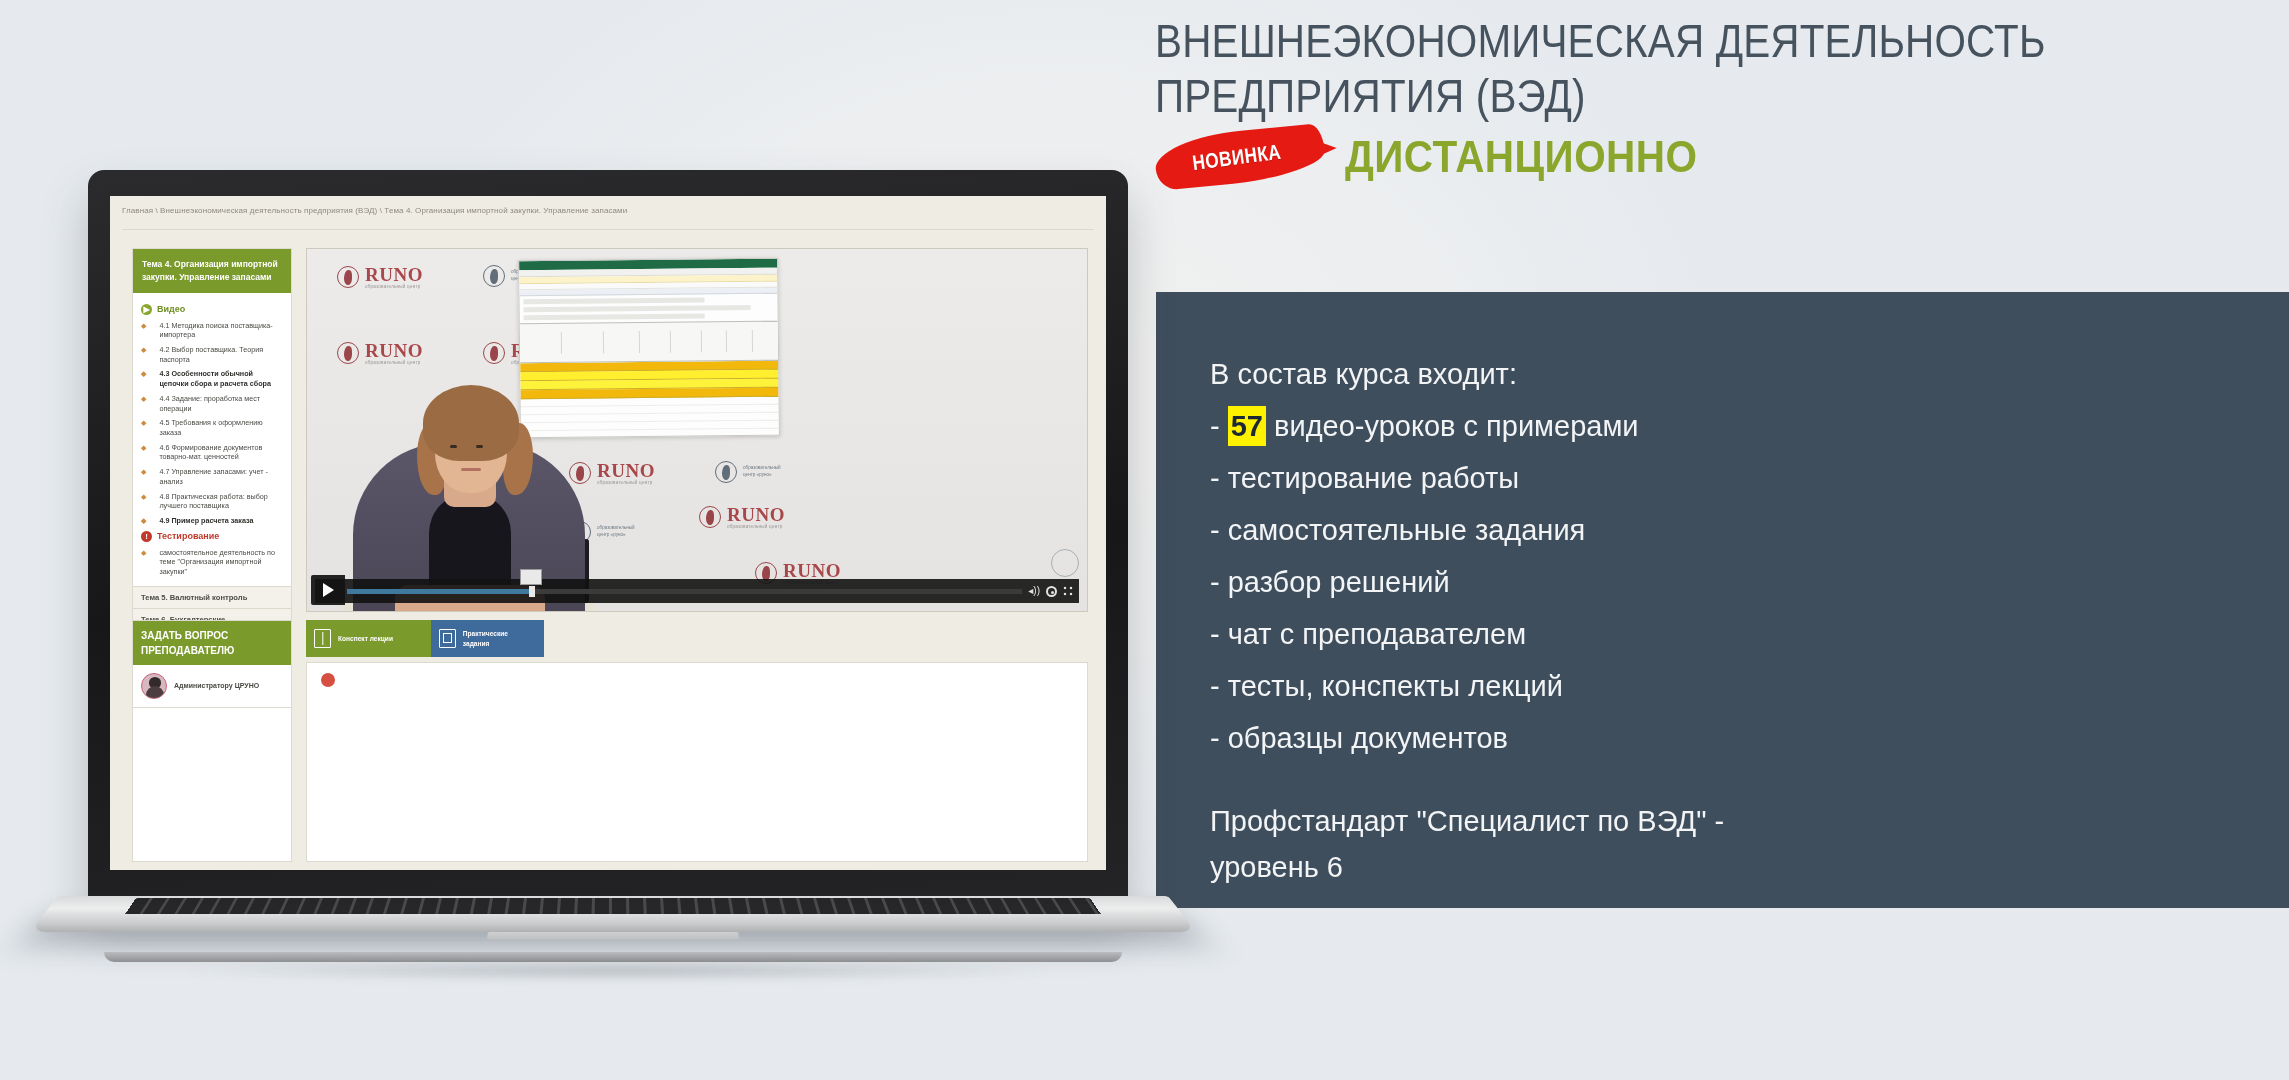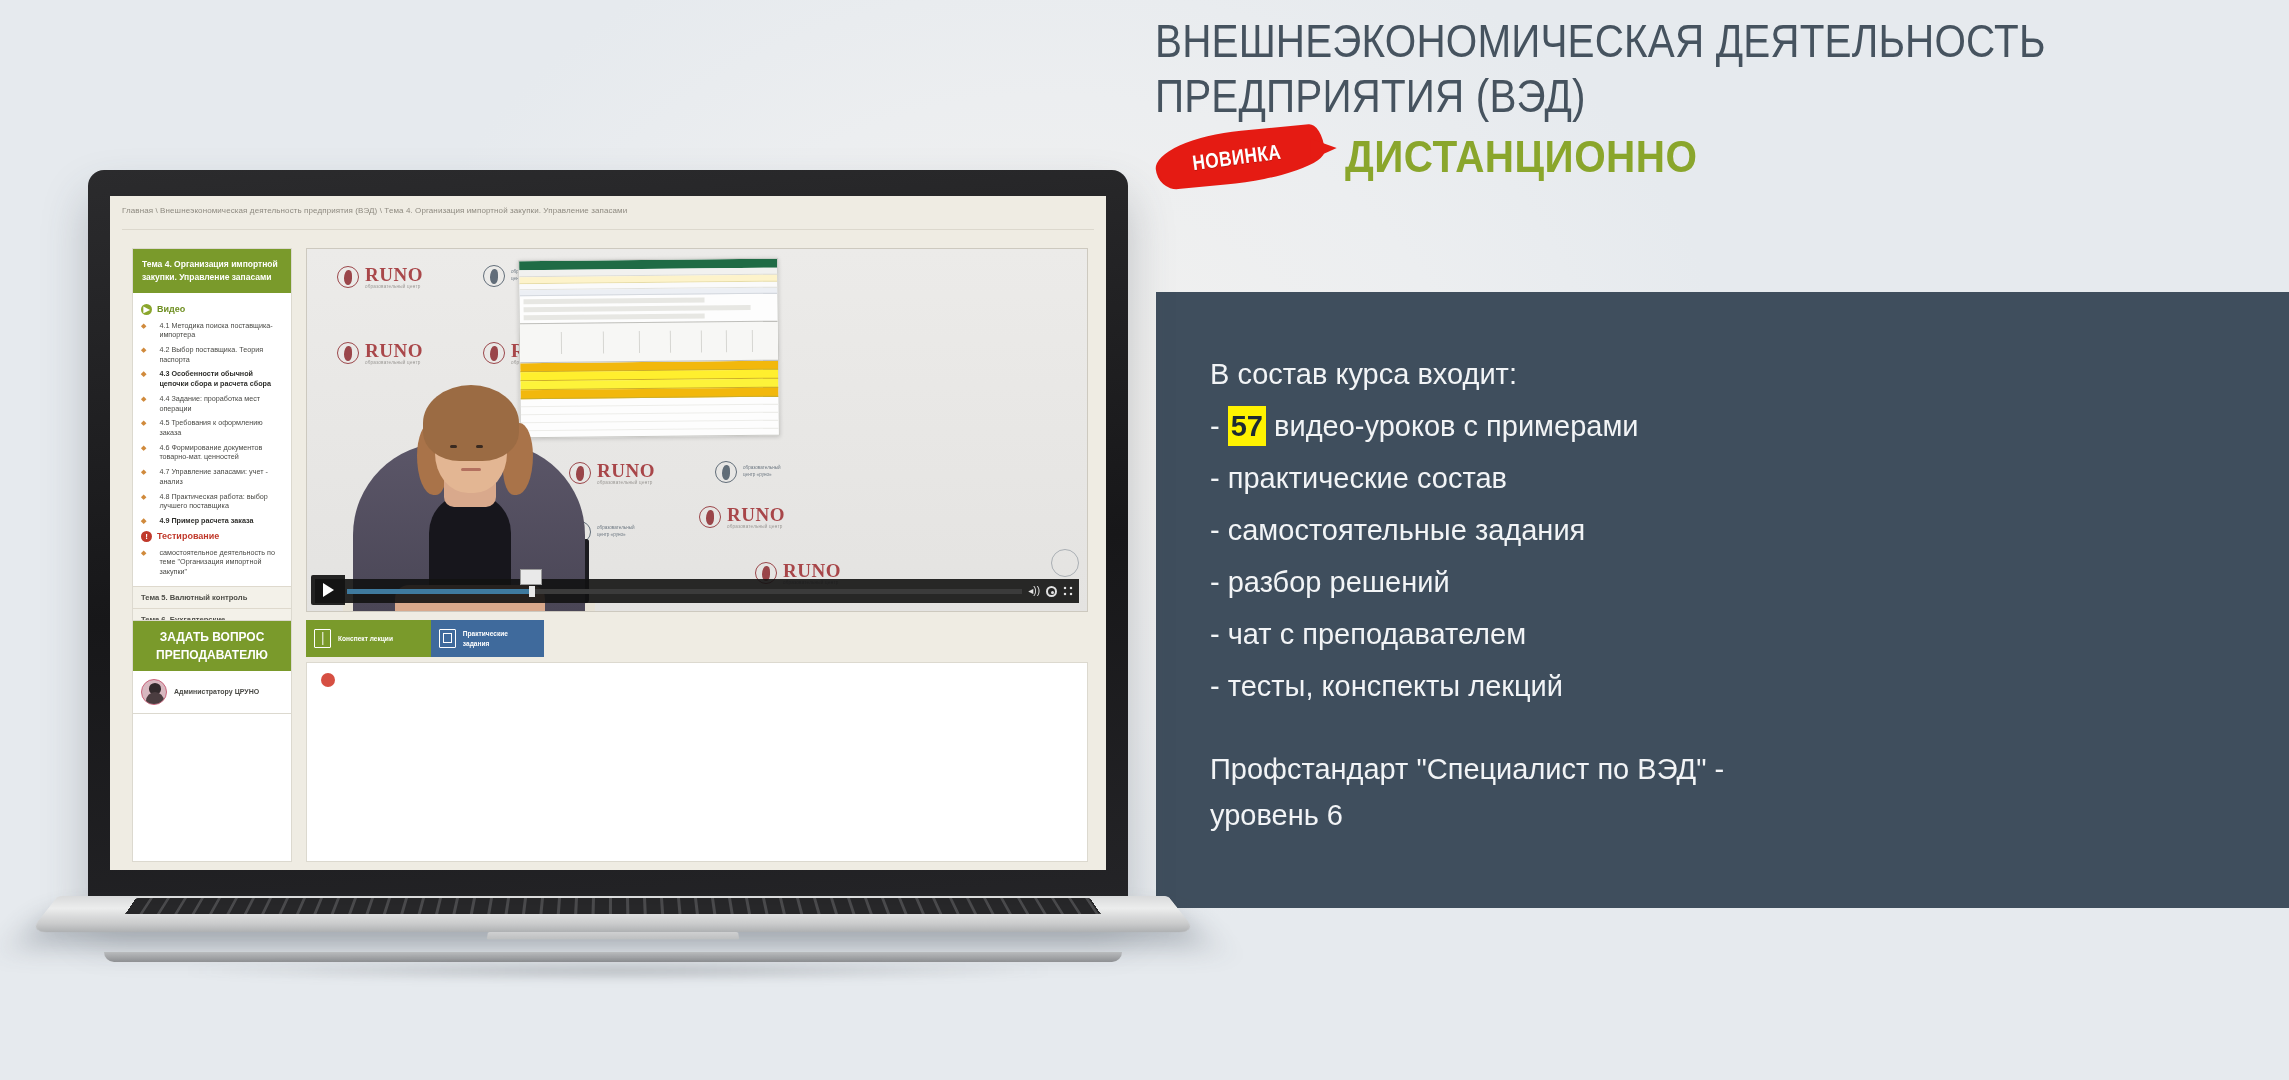--- a/index.html
+++ b/index.html
@@ -352,21 +352,21 @@
     width:28px; height:28px; border-radius:50%;
     border:1.6px solid #6d7a86; opacity:.5;
   }
 
   .askbox {
     position:absolute; left:22px; top:424px; width:160px; height:auto;
     background:#fff; border:1px solid #dcd9cf;
   }
   .ask-head {
     background:#7a9a2b; color:#fff; font-weight:bold;
-    font-size:12px; line-height:1.5; padding:7px 8px;text-align:center;
+    font-size:10px; line-height:1.5; padding:7px 8px;
   }
   .ask-body { display:flex; align-items:center; gap:7px; padding:8px; }
   .avatar {
     width:26px; height:26px; border-radius:50%; flex:none;
     background:#d8b8c0; border:1.5px solid #c9637b; position:relative; overflow:hidden;
   }
   .avatar:before {
     content:""; position:absolute; left:7px; top:3px; width:12px; height:11px;
     background:#332a2c; border-radius:50% 50% 40% 40%;
   }
@@ -417,25 +417,26 @@
       <div class="btxt">НОВИНКА</div>
     </div>
     <div class="distant">ДИСТАНЦИОННО</div>
   </div>
 </div>
 
 <div class="info-panel">
   <div class="info-line">В состав курса входит:</div>
 
   <div class="info-line"><span>- </span><span class="hl">57</span><span> видео-уроков с примерами</span></div>
-  <div class="info-line"><span>- </span><span>практические состав</span></div>
+  <div class="info-line"><span>- </span><span>тестирование работы</span></div>
   <div class="info-line"><span>- </span><span>самостоятельные задания</span></div>
   <div class="info-line"><span>- </span><span>разбор решений</span></div>
   <div class="info-line"><span>- </span><span>чат с преподавателем</span></div>
   <div class="info-line"><span>- </span><span>тесты, конспекты лекций</span></div>
+  <div class="info-line"><span>- </span><span>образцы документов</span></div>
 
   <div class="info-spacer"></div>
   <div class="info-foot">Профстандарт "Специалист по ВЭД" -
 уровень 6</div>
 </div>
 
 <div class="laptop">
 
   <div class="lid">
     <div class="screen">

